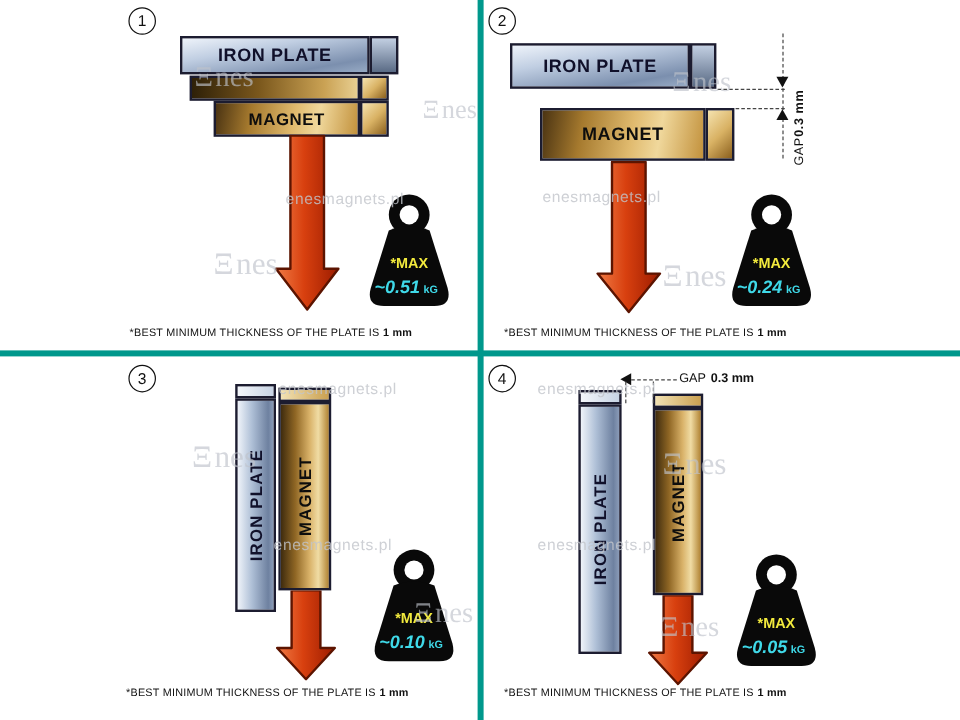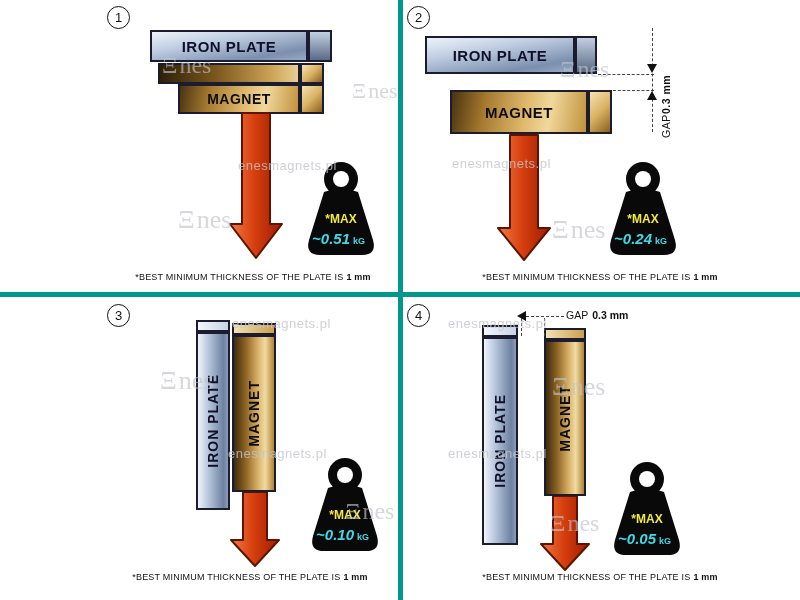--- a/index.html
+++ b/index.html
@@ -30,21 +30,21 @@
   .vcap-mag{background:linear-gradient(90deg,#f2e2b4,#caa050);}
   .vtext{writing-mode:vertical-rl;transform:rotate(180deg);font-weight:bold;font-size:14px;
          color:#10102a;letter-spacing:1px;white-space:nowrap;}
   .vtext.mag{color:#0d0d0d;}
 
   svg.arrow,svg.kb{position:absolute;z-index:2;}
   .kb-max{font:bold 12px "Liberation Sans",sans-serif;fill:#f2ea3d;text-anchor:middle;}
   .kb-val{font:italic bold 15px "Liberation Sans",sans-serif;fill:#3fd9e8;text-anchor:end;}
   .kb-unit{font:bold 9px "Liberation Sans",sans-serif;fill:#3fd9e8;text-anchor:start;}
 
-  .foot{position:absolute;font-size:9px;color:#111;text-align:center;z-index:3;letter-spacing:.2px;}
+  .foot{position:absolute;font-size:9px;color:#111;z-index:3;letter-spacing:.2px;}
   .foot b{margin-left:3px;}
 
   
   .dim{position:absolute;z-index:3;}
   .dash-v{border-left:1px dashed #444;width:0;}
   .dash-h{border-top:1px dashed #444;height:0;}
   .tri{width:0;height:0;position:absolute;z-index:3;}
   .tri.down{border-left:5px solid transparent;border-right:5px solid transparent;border-top:9px solid #111;}
   .tri.up{border-left:5px solid transparent;border-right:5px solid transparent;border-bottom:9px solid #111;}
   .tri.left{border-top:5px solid transparent;border-bottom:5px solid transparent;border-right:9px solid #111;}

